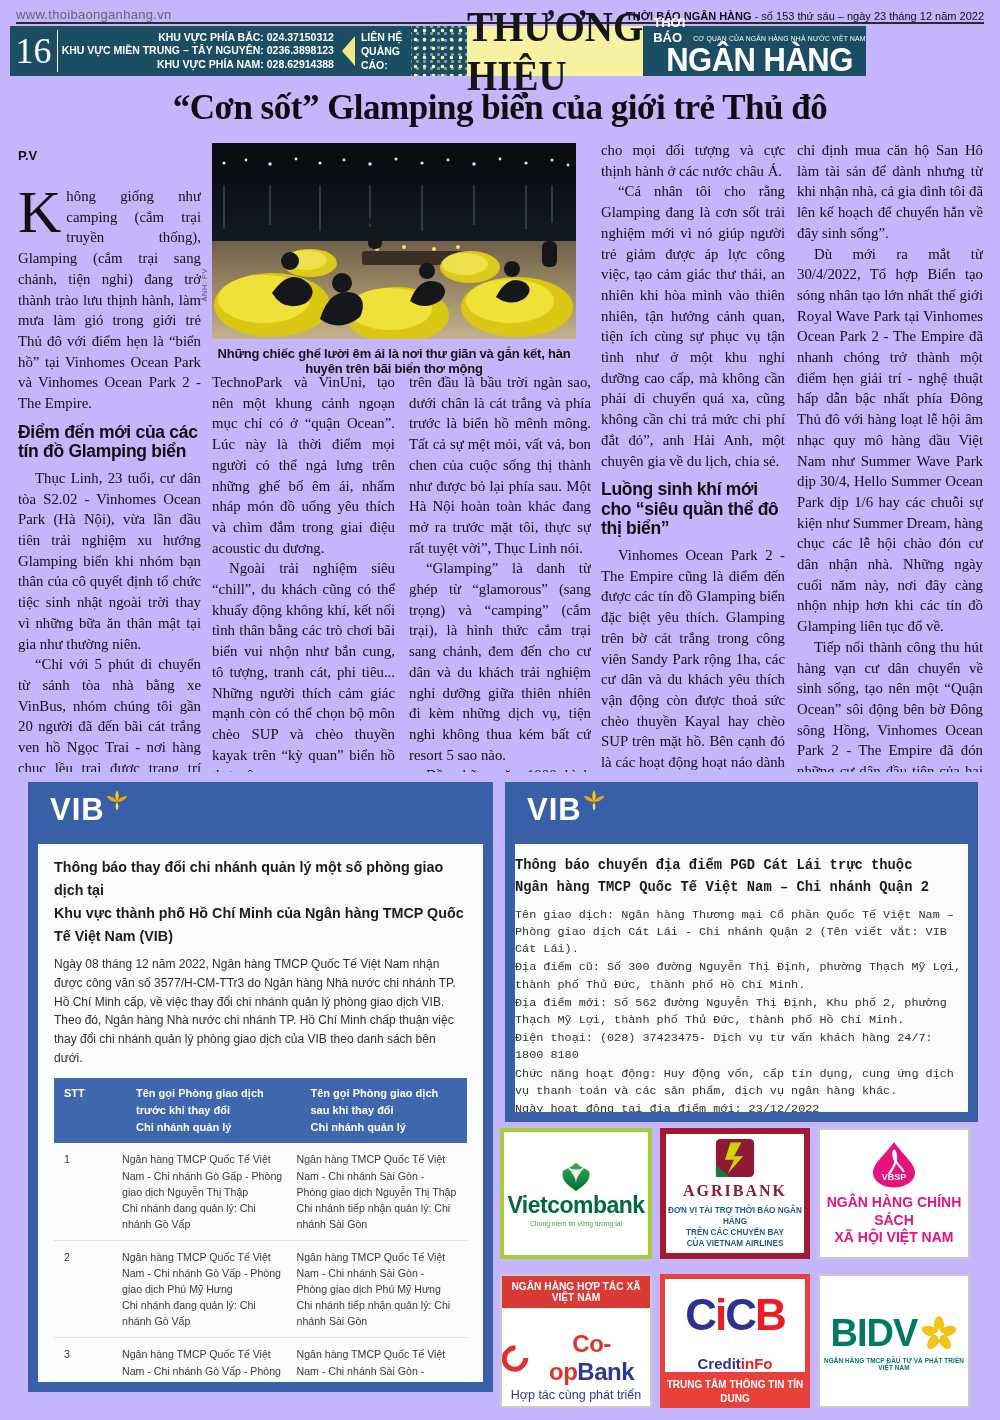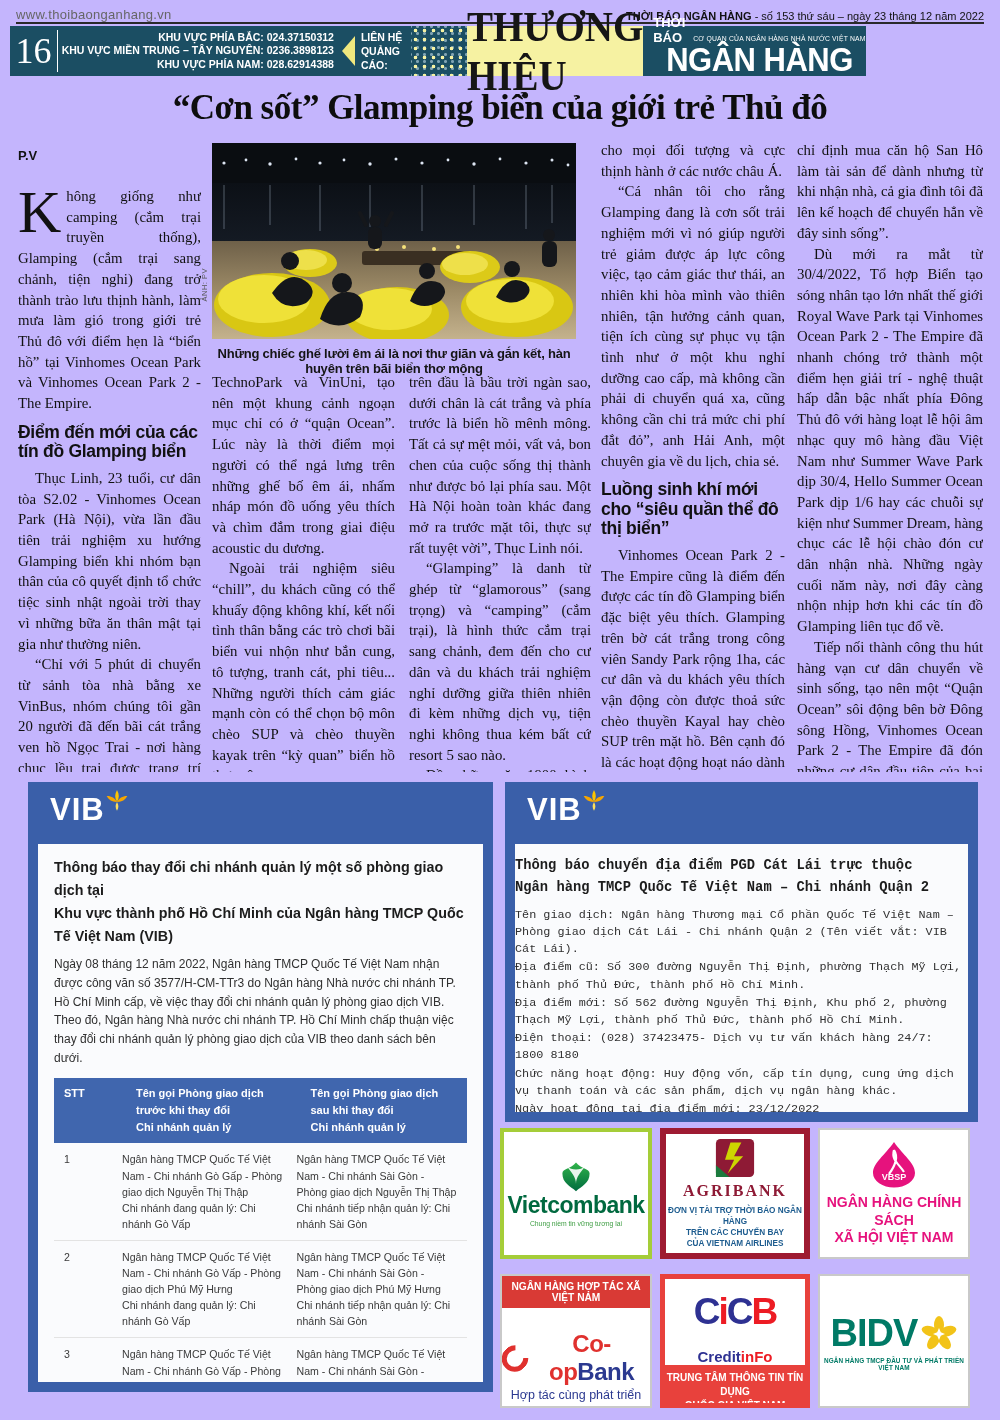--- a/index.html
+++ b/index.html
@@ -79,21 +79,21 @@
   .ad-vbsp{border:2px solid #c9c9c9;}
   .vbsp-name{color:#e6127d;font-weight:bold;font-size:14px;line-height:1.25;margin-top:6px;}
   .ad-coop{border:2px solid #c9c9c9;justify-content:flex-start;}
   .coop-banner{width:100%;background:#d93a35;color:#fff;font-weight:bold;font-size:10.2px;padding:5px 0;}
   .coop-row{display:flex;align-items:center;gap:5px;margin-top:22px;}
   .coop-c{width:17px;height:17px;border:5px solid #e0312e;border-radius:50%;border-top-color:transparent;transform:rotate(45deg);}
   .coop-co{color:#e0312e;font-weight:bold;font-size:24px;letter-spacing:-.5px;}
   .coop-bank{color:#2b3990;font-weight:bold;font-size:24px;letter-spacing:-.5px;}
   .coop-tag{color:#2b3990;font-size:12.5px;margin-top:2px;}
   .ad-cicb{border:5px solid #e8413c;justify-content:flex-start;}
-  .cicb-logo{font-weight:bold;font-size:37px;line-height:1;margin-top:14px;letter-spacing:-2px;}
+  .cicb-logo{font-weight:bold;font-size:44px;line-height:1;margin-top:14px;letter-spacing:-2px;}
   .cicb-logo .b1{color:#2e3192;} .cicb-logo .r1{color:#ed1c24;}
   .cicb-credit{font-weight:bold;font-size:15px;margin-top:18px;}
   .cicb-banner{width:100%;background:#e8413c;color:#fff;font-weight:bold;font-size:10px;line-height:1.4;
                padding:6px 0;margin-top:auto;}
   .ad-bidv{border:2px solid #c9c9c9;}
   .bidv-row{display:flex;align-items:center;gap:4px;}
   .bidv-name{color:#007a66;font-weight:bold;font-size:38px;letter-spacing:-1px;}
   .bidv-sub{color:#007a66;font-weight:bold;font-size:6.4px;margin-top:2px;letter-spacing:.1px;}
 </style>
 </head>

